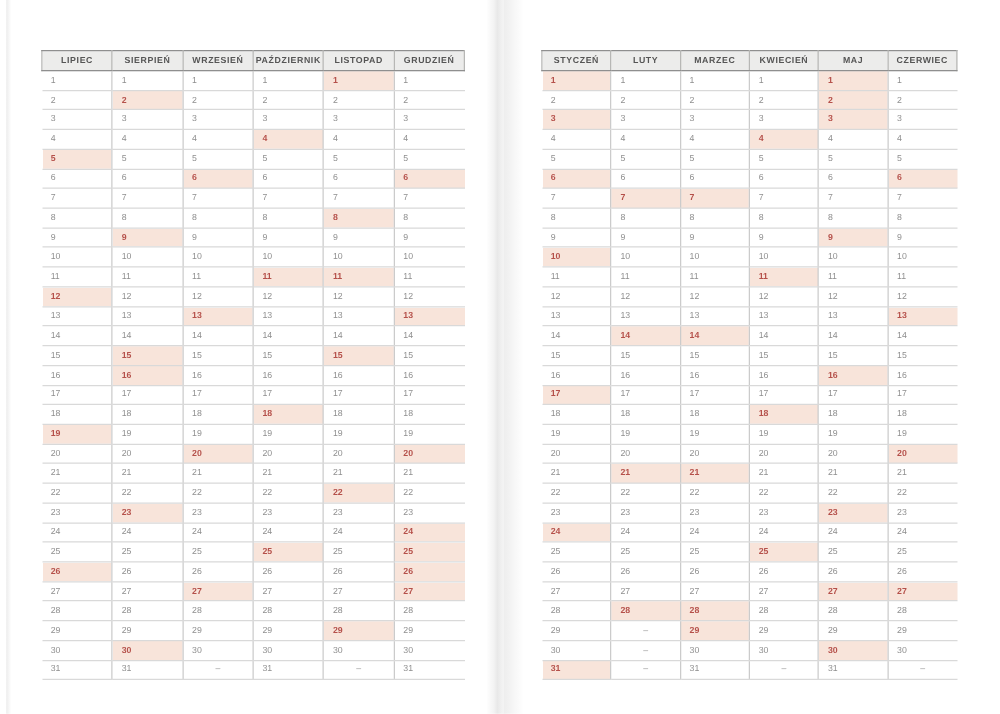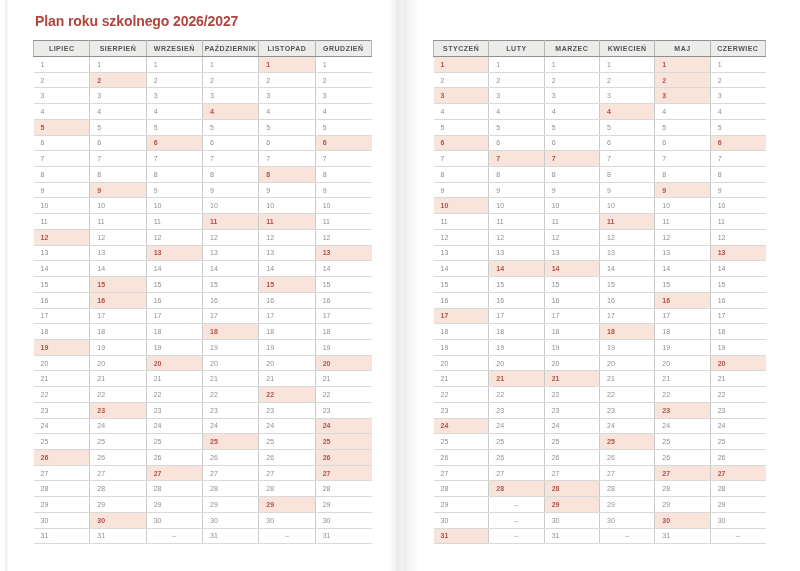--- a/index.html
+++ b/index.html
@@ -67,21 +67,20 @@
   table.month-grid td.empty{
     padding:0;text-align:center;color:#999;
   }
 </style>
 </head>
 <body>
 
 <div class="spread">
 
   <section class="page page-left">
-    <h1 class="title">Plan roku szkolnego 2026/2027</h1>
     <div class="cal cal-left">
         <table class="month-grid">
           <thead>
             <tr>
               <th>LIPIEC</th>
               <th>SIERPIEŃ</th>
               <th>WRZESIEŃ</th>
               <th>PAŹDZIERNIK</th>
               <th>LISTOPAD</th>
               <th>GRUDZIEŃ</th>

